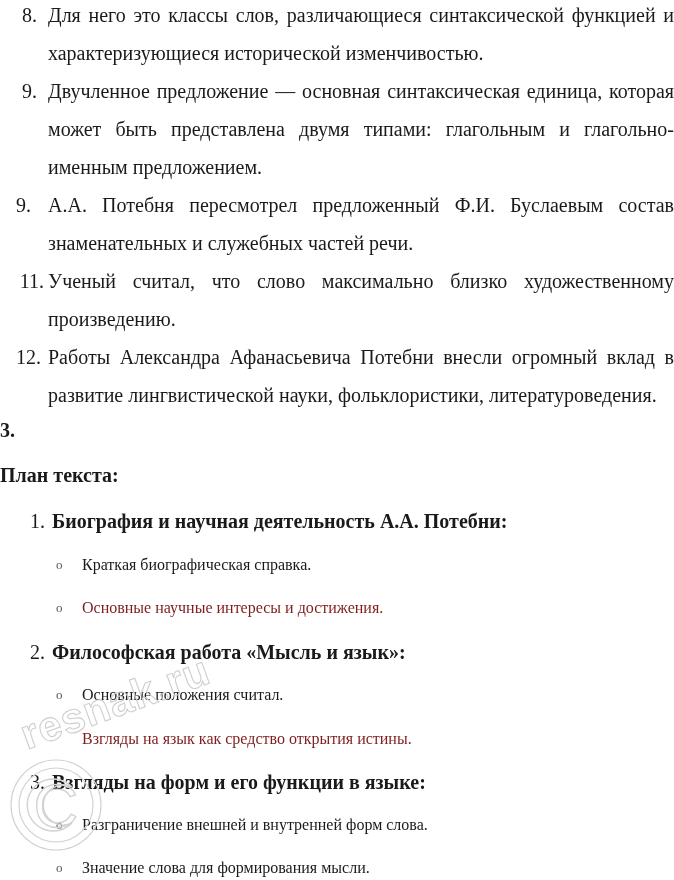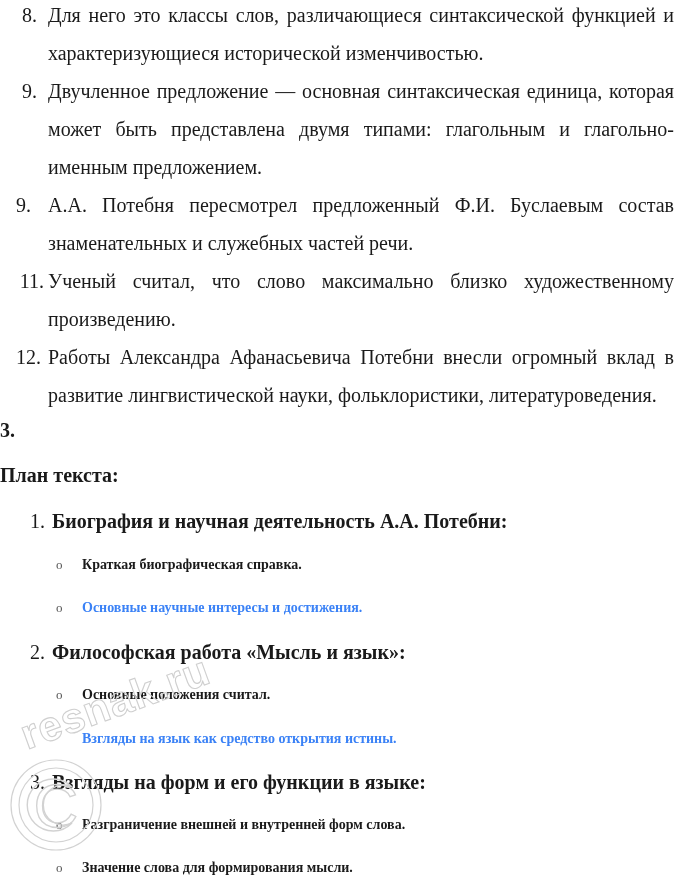--- a/index.html
+++ b/index.html
@@ -95,36 +95,35 @@
   }
   .sub-item .bullet {
     flex: 0 0 auto;
     width: 26px;
     font-size: 13px;
     line-height: 38px;
     color: #555;
   }
   .sub-item .body {
     flex: 1 1 auto;
-    font-size: 14px;
-    line-height: 38px;
-    font-weight: bold;
+    font-size: 16px;
+    line-height: 38px;
   }
   
   .sub-item.nobullet .bullet { visibility: hidden; }
 
   
   .heading {
     position: absolute;
     left: 0;
     font-size: 20px;
     line-height: 38px;
     font-weight: 700;
   }
-  .faded2 { color: #3b82f6; }
+  .faded2 { color: #7f1d1d; }
 </style>
 </head>
 <body>
 
 <div id="page">
 
   <div class="num-item lvl1" style="top:-4px;">
     <div class="marker">8.</div>
     <div class="body">Для него это классы слов, различающиеся синтаксической функцией и характеризующиеся исторической изменчивостью.</div>
   </div>

